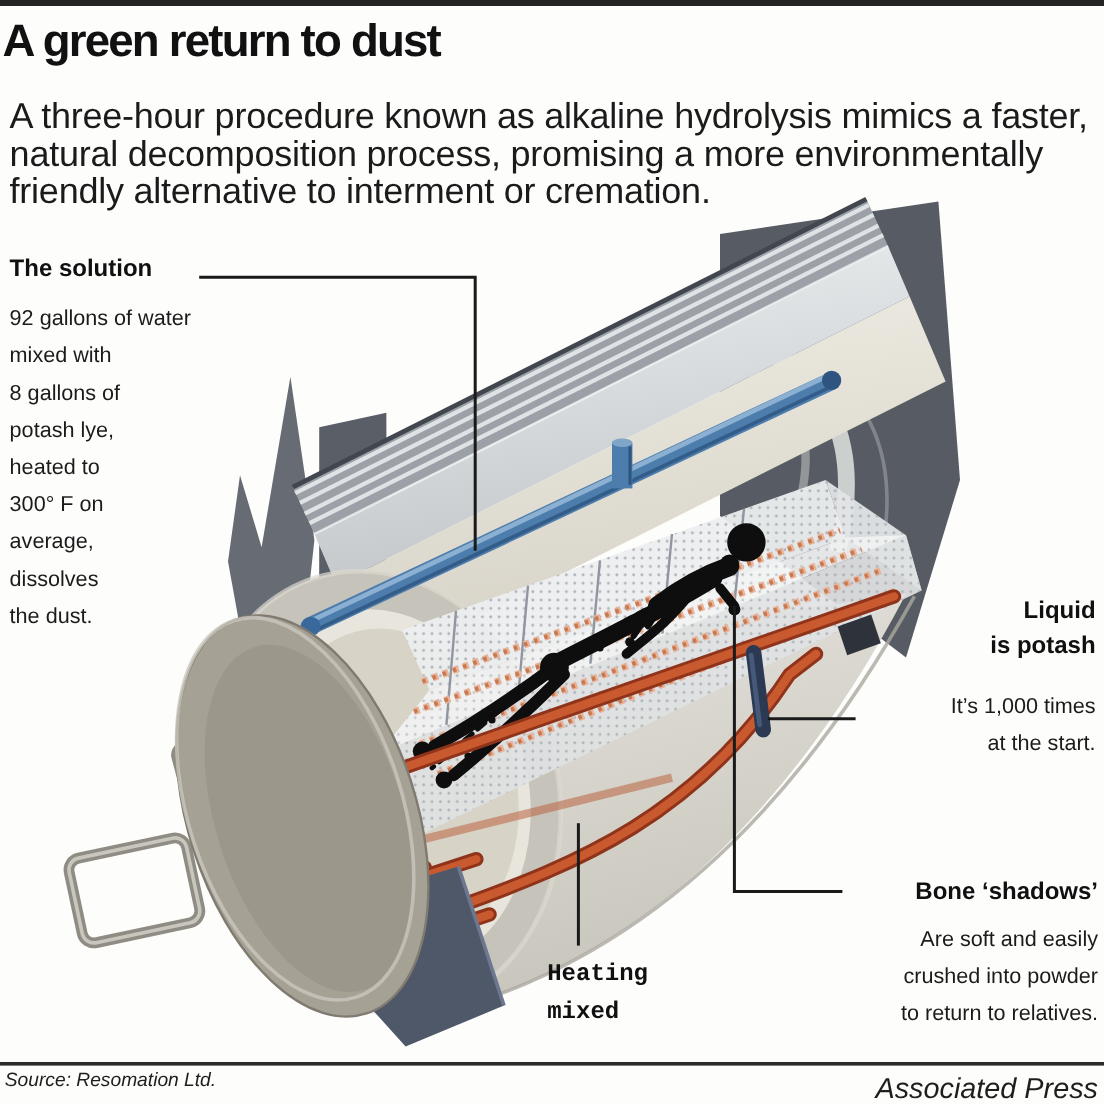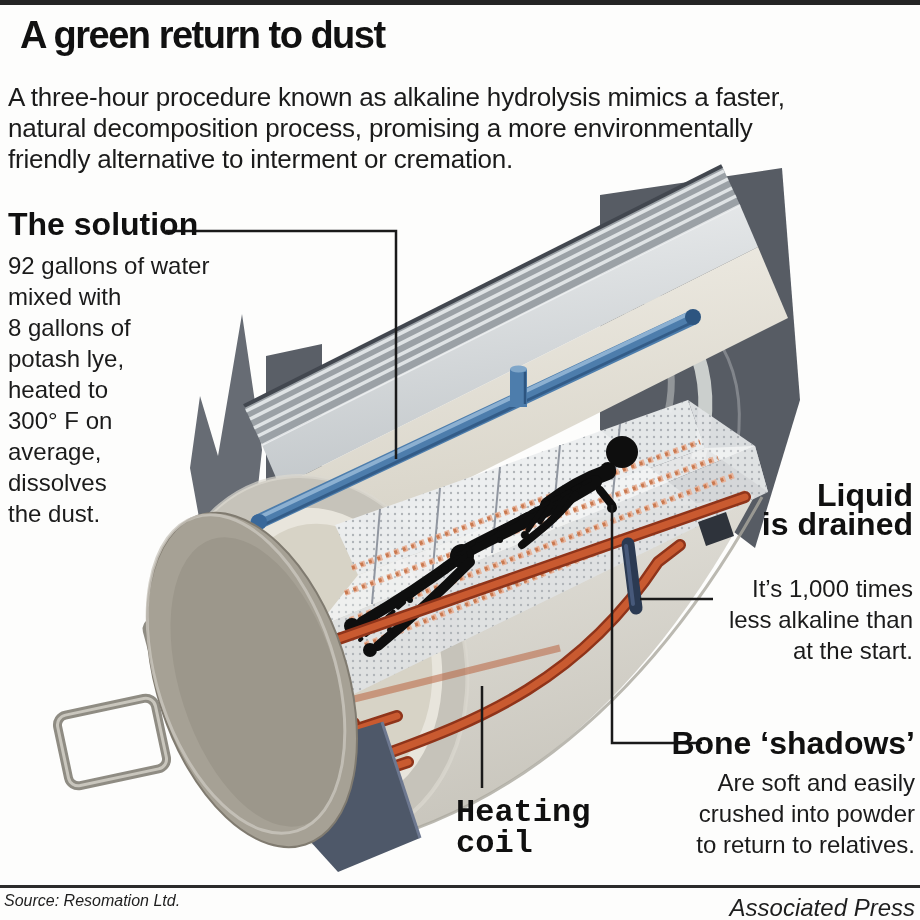--- a/index.html
+++ b/index.html
@@ -1,29 +1,29 @@
 <!DOCTYPE html>
 <html><head>
 <meta charset="utf-8">
 <style>
   html,body{margin:0;padding:0;background:#ffffff;}
   #stage{position:relative;width:920px;height:920px;background:#fdfdfc;overflow:hidden;
          font-family:"Liberation Sans","DejaVu Sans",sans-serif;}
   #topbar{position:absolute;left:0;top:0;width:920px;height:5px;}
   .abs{position:absolute;}
-  #title{left:20px;top:14px;font-size:38px;font-weight:bold;letter-spacing:-1.5px;color:#111;white-space:nowrap;}
-  #intro{left:8px;top:82px;font-size:26px;line-height:31px;letter-spacing:-0.2px;color:#1b1b1b;}
+  #title{left:2px;top:14px;font-size:38px;font-weight:bold;letter-spacing:-1.5px;color:#111;white-space:nowrap;}
+  #intro{left:8px;top:82px;font-size:30px;line-height:31px;letter-spacing:-0.2px;color:#1b1b1b;}
   #intro div{white-space:nowrap;}
-  .callout-h{font-size:32px;font-weight:bold;color:#101010;line-height:29px;white-space:nowrap;}
-  .callout-b{font-size:24px;color:#1b1b1b;line-height:31px;}
+  .callout-h{font-size:20px;font-weight:bold;color:#101010;line-height:29px;white-space:nowrap;}
+  .callout-b{font-size:18px;color:#1b1b1b;line-height:31px;}
   .callout-b div{white-space:nowrap;}
   .ra{text-align:right;}
   #solution-h{left:8px;top:210px;}
   #solution-b{left:8px;top:250px;}
-  #liquid-h{right:7px;top:481px;}
+  #liquid-h{right:7px;top:495px;}
   #liquid-b{right:7px;top:573px;}
   #bone-h{right:5px;top:729px;}
   #bone-b{right:5px;top:767px;}
   #heating-h{left:456px;top:797px;line-height:31px;font-family:Liberation Mono, monospace;}
   #rule{left:0;top:885px;width:920px;height:3px;background:#2b2b2b;}
   #source{left:4px;top:892px;font-size:16px;font-style:italic;color:#1e1e1e;white-space:nowrap;}
   #credit{right:5px;top:894px;font-size:24px;font-style:italic;color:#1e1e1e;white-space:nowrap;}
   svg{position:absolute;left:0;top:0;}
 </style>
 </head>
@@ -228,36 +228,35 @@
       <div>potash lye,</div>
       <div>heated to</div>
       <div>300° F on</div>
       <div>average,</div>
       <div>dissolves</div>
       <div>the dust.</div>
     </div>
 
   <div id="liquid-h" class="abs callout-h ra">
       <div>Liquid</div>
-      <div>is drained</div>
+      <div>is potash</div>
     </div>
   <div id="liquid-b" class="abs callout-b ra">
       <div>It’s 1,000 times</div>
-      <div>less alkaline than</div>
       <div>at the start.</div>
     </div>
 
   <div id="bone-h" class="abs callout-h ra">Bone ‘shadows’</div>
   <div id="bone-b" class="abs callout-b ra">
       <div>Are soft and easily</div>
       <div>crushed into powder</div>
       <div>to return to relatives.</div>
     </div>
 
   <div id="heating-h" class="abs callout-h">
       <div>Heating</div>
-      <div>coil</div>
+      <div>mixed</div>
     </div>
 
   <div id="rule" class="abs"></div>
   <div id="source" class="abs">Source: Resomation Ltd.</div>
   <div id="credit" class="abs">Associated Press</div>
 </div>
 
 </body></html>

